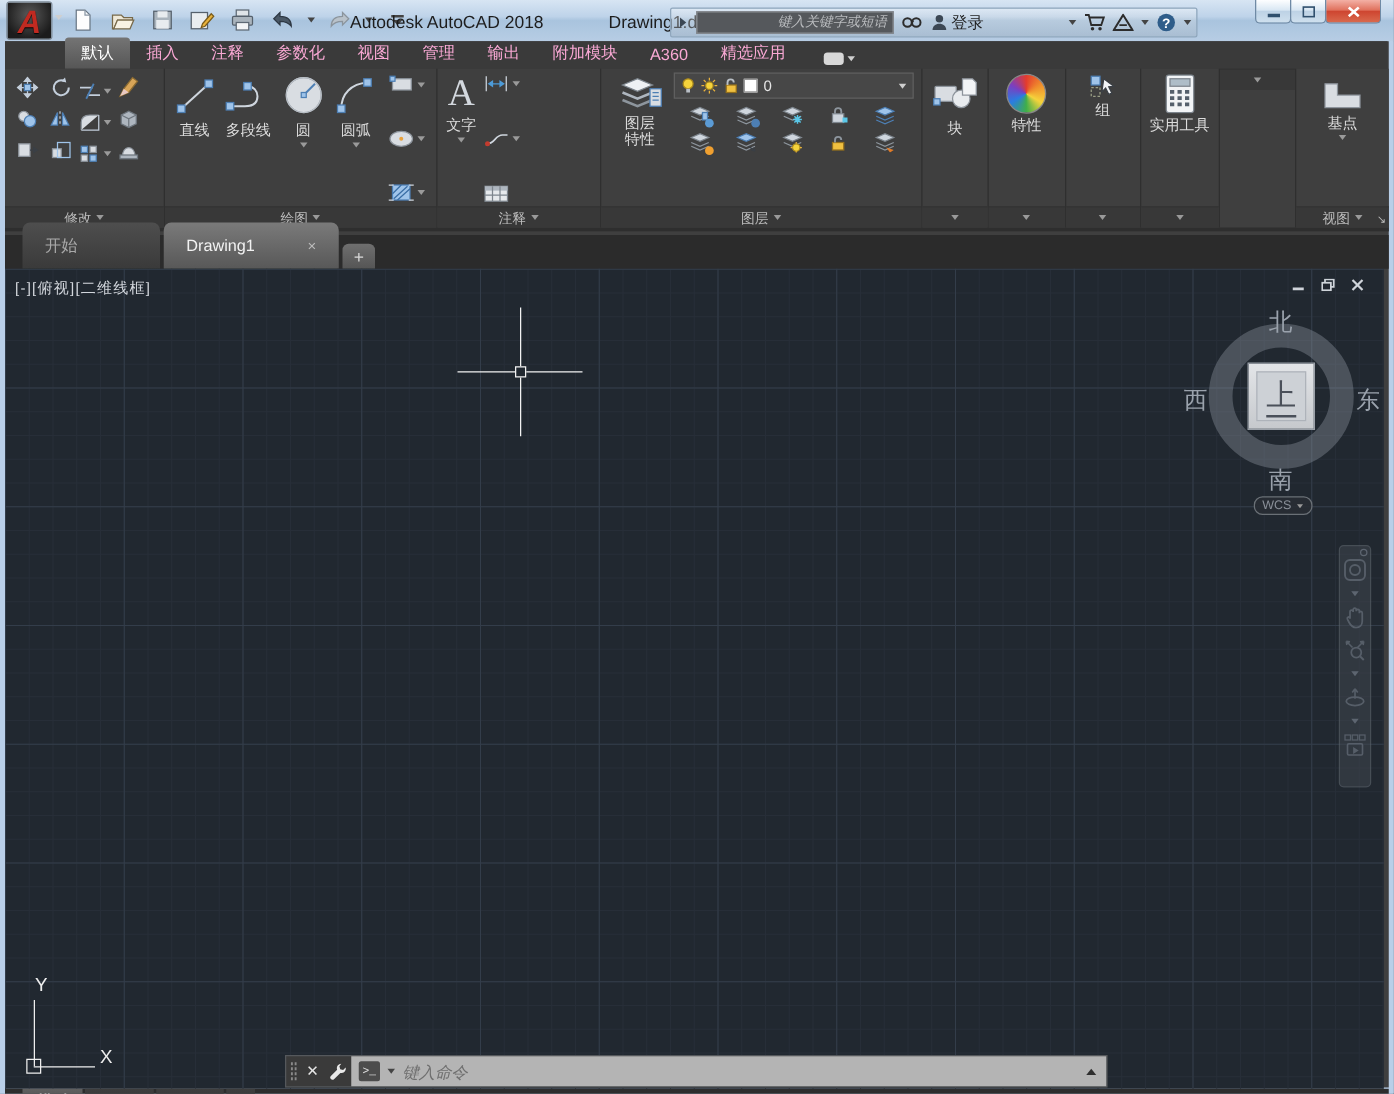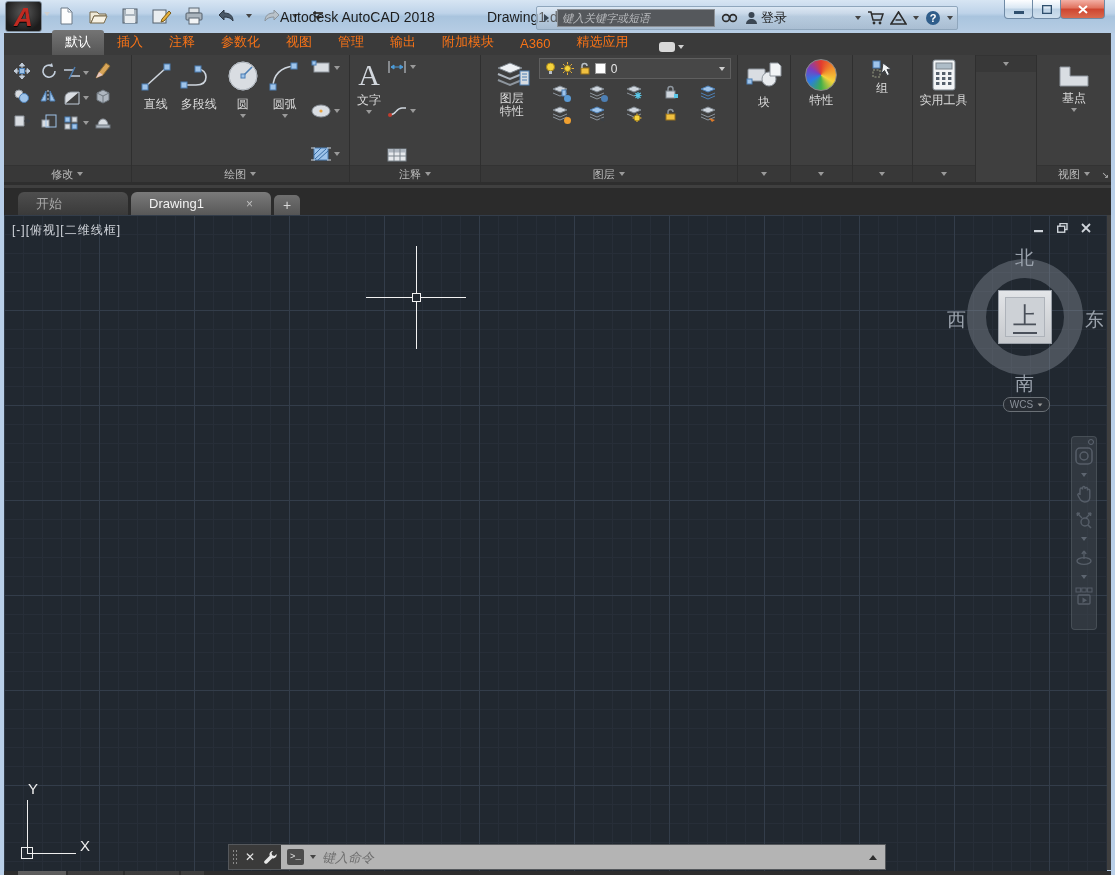--- a/index.html
+++ b/index.html
@@ -25,40 +25,40 @@
   .car.lt { border-top-color:#cfcfcf; }
   .car.md { border-top-color:#9a9a9a; }
   .titles { position:absolute; left:280px; top:0; height:33px; display:flex; align-items:center; gap:52px;
     color:#1d1d1d; font-size:14px; }
   .infocenter { position:absolute; left:536px; top:6px; height:24px; display:flex; align-items:center;
     background:linear-gradient(rgba(255,255,255,.35), rgba(150,165,180,.35));
     border:1px solid #8fa6bc; border-radius:2px; padding:0 4px; gap:6px; }
   .ic-expcol { width:10px; display:flex; justify-content:center; }
   .searchbox { width:158px; height:18px; background:#55585c; border:1px solid #8b8f94;
     color:#c7c9cc; font-style:italic; font-size:11px; padding:0 4px; outline:none;
-    font-family:Liberation Sans, sans-serif; }
+    font-family:Liberation Sans, sans-serif;text-align:right; }
   .searchbox::placeholder { color:#b9bbbe; font-style:italic; }
   .ic-item { display:flex; align-items:center; gap:3px; color:#1d1d1d; font-size:13px; }
   .winbtns { position:absolute; right:10px; top:0; display:flex; }
   .wbtn { height:19px; border:1px solid #6f8aa5; border-top:none; border-radius:0 0 4px 4px;
     display:flex; align-items:center; justify-content:center; margin-left:-1px;
     background:linear-gradient(#fdfeff, #d9e7f3 45%, #bdd2e5 50%, #cfe0ee); }
   .wbtn.min, .wbtn.max { width:29px; }
   .wbtn.close { width:45px;
     background:linear-gradient(#f3b0a5, #e0715d 45%, #ce4530 50%, #d96a4e); }
 
   
   .frame { position:absolute; left:0; top:33px; width:1115px; height:842px;
     background:#b9cfe8; padding:0 4px 5px 4px; }
   .inner { position:relative; width:1107px; height:837px; background:#3f3f3f; }
 
   
   .ribtabs { position:absolute; left:0; top:0; width:1106px; height:22px; background:#3a3a3a;
     display:flex; align-items:flex-end; padding-left:48px; }
-  .rtab { color:#f97316; font-size:13px; padding:3px 13px 4px; cursor:default; }
+  .rtab { color:#f9a8d4; font-size:13px; padding:3px 13px 4px; cursor:default; }
   .rtab.active { background:linear-gradient(#747474,#565656); border-radius:3px 3px 0 0; color:#fff; }
   .rib-minbtn { margin-left:18px; margin-bottom:3px; display:flex; align-items:center; gap:3px; }
   .rib-minbtn .pill { width:16px; height:10px; background:#d8d8d8; border-radius:3px; }
 
   
   .ribbon { position:absolute; left:0; top:22px; width:1107px; height:130px; background:#3f3f3f;
     display:flex; border-bottom:3px solid #2e2e2e; }
   .panel { display:flex; flex-direction:column; border-right:1px solid #2f2f2f; }
   .pcontent { flex:1; display:flex; padding:3px 4px 0; }
   .pfooter { height:17px; background:#383838; border-top:1px solid #333;
@@ -80,21 +80,21 @@
   .laycombo .sq { width:11px; height:11px; background:#fff; border:1px solid #999; }
   .laycombo .zero { color:#e6e6e6; font-size:12px; flex:1; }
   .layrows { display:flex; flex-direction:column; gap:4px; margin-top:5px; }
   .layrow { display:flex; gap:17px; padding-left:12px; }
   .layic { position:relative; width:20px; height:18px; }
   .layic .dot { position:absolute; width:7px; height:7px; border-radius:50%; right:0; bottom:0; }
 
   
   .filebar { position:absolute; left:0; top:155px; width:1107px; height:27px; background:#2b2b2b;
     display:flex; align-items:flex-end; padding-left:14px; }
-  .ftab { height:23px; display:flex; align-items:center; padding:0 18px; font-size:13px;
+  .ftab { height:37px; display:flex; align-items:center; padding:0 18px; font-size:13px;
     border-radius:6px 6px 0 0; margin-right:3px; }
   .ftab.start { background:linear-gradient(#4e4e4e,#3a3a3a); color:#a9a9a9; width:110px; }
   .ftab.doc { background:linear-gradient(#7a7a7a,#585858); color:#f2f2f2; width:140px;
     justify-content:space-between; }
   .ftab .x { color:#bdbdbd; font-size:12px; }
   .fadd { height:20px; width:26px; background:linear-gradient(#6f6f6f,#555); border-radius:5px 5px 0 0;
     color:#d8d8d8; display:flex; align-items:center; justify-content:center; font-size:14px; margin-bottom:0px; }
 
   
   .canvas { position:absolute; left:0; top:182px; width:1103px; height:656px;

